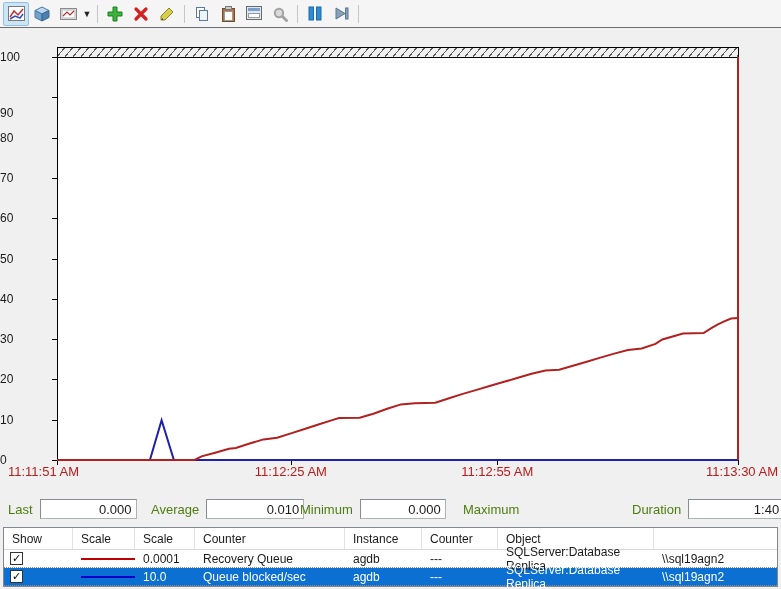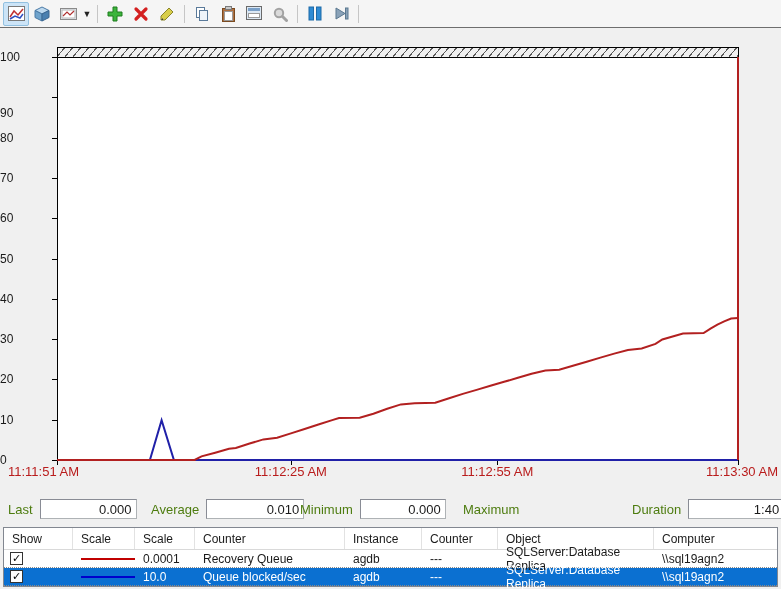--- a/index.html
+++ b/index.html
@@ -228,21 +228,20 @@
 
   <div class="ctable">
     <div class="trow thead">
       <div class="cell col-0">Show</div>
       <div class="cell col-1">Scale</div>
       <div class="cell col-2">Scale</div>
       <div class="cell col-3">Counter</div>
       <div class="cell col-4">Instance</div>
       <div class="cell col-5">Counter</div>
       <div class="cell col-6">Object</div>
-      <div class="cell col-7">Computer</div>
     </div>
     <div id="tbody">
         <div class="trow tbody-row">
           <div class="cell col-0">
             <div class="chk">✓</div>
           </div>
           <div class="cell col-1">
             <div class="swatch" style="background: rgb(192, 0, 0);"></div>
           </div>
           <div class="cell col-2">0.0001</div>

